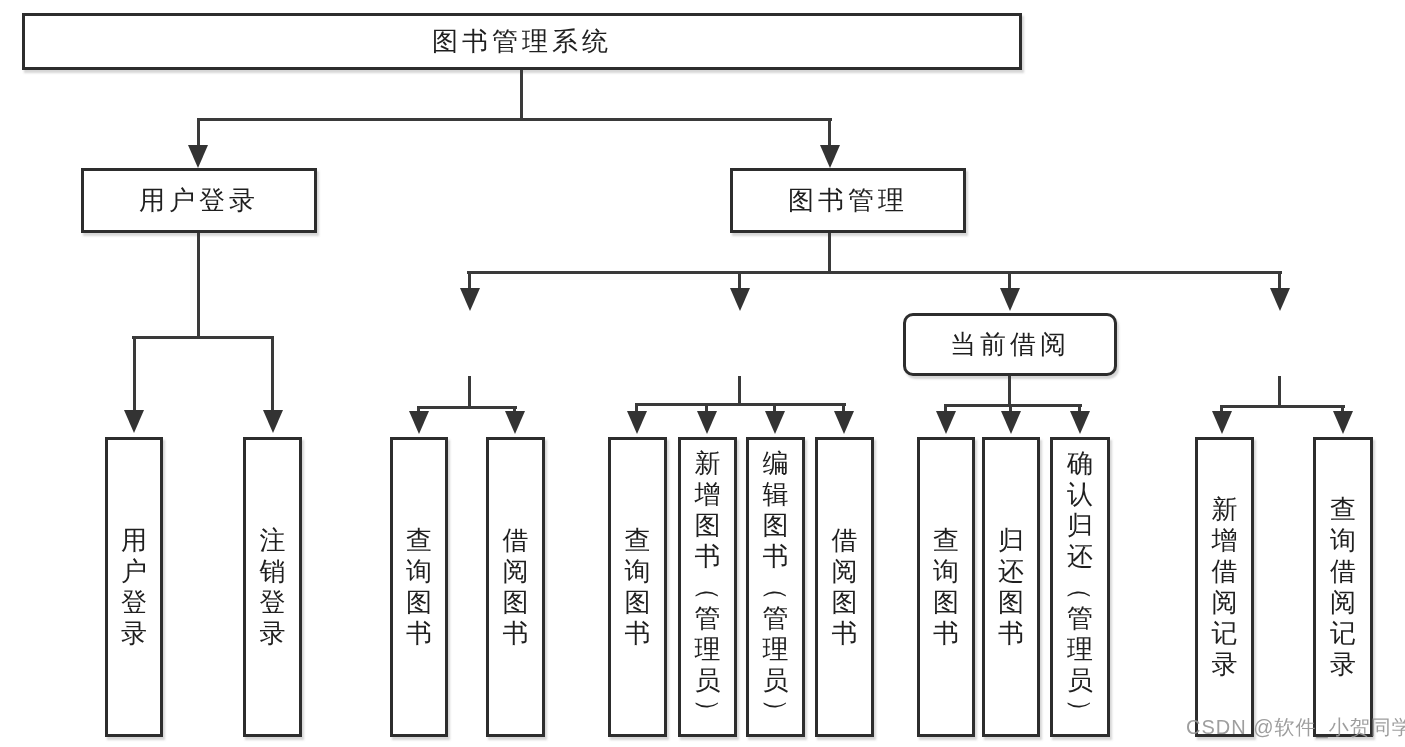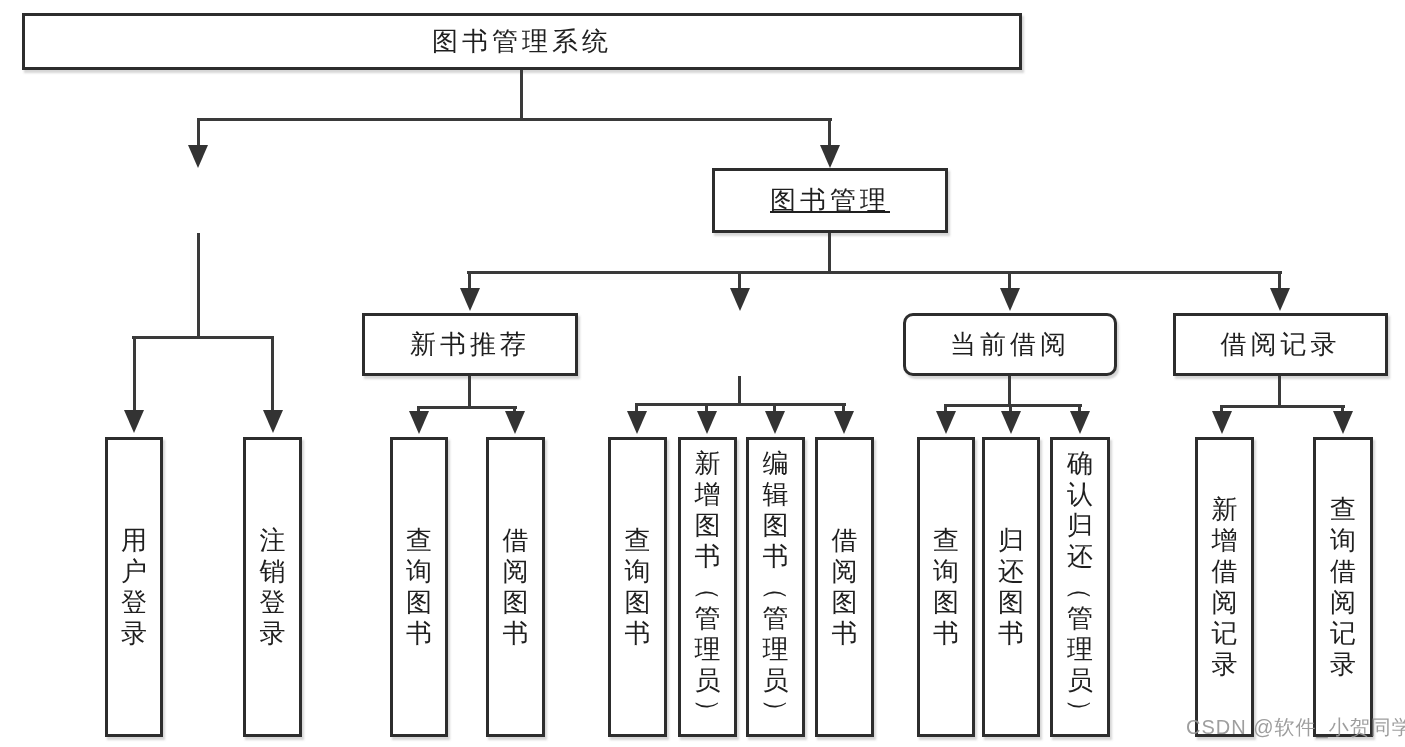--- a/index.html
+++ b/index.html
@@ -46,21 +46,24 @@
     <span class="h-label">图书管理系统</span>
   </div>
 
   <div class="vl" style="left:520px; top:70px; height:48px;"></div>
   <div class="hl" style="left:197px; top:118px; width:635px;"></div>
   <div class="vl" style="left:197px; top:118px; height:27px;"></div>
   <div class="arrow" style="left:188px; top:145px;"></div>
   <div class="vl" style="left:828px; top:118px; height:27px;"></div>
   <div class="arrow" style="left:820px; top:145px;"></div>
 
-  <div class="node" style="left:712px; top:168px; width:236px; height:65px;text-decoration:underline;">
+  <div class="node" style="left:81px; top:168px; width:236px; height:65px;">
+    <span class="h-label">用户登录</span>
+  </div>
+  <div class="node" style="left:730px; top:168px; width:236px; height:65px;">
     <span class="h-label">图书管理</span>
   </div>
 
   <div class="vl" style="left:197px; top:233px; height:103px;"></div>
   <div class="hl" style="left:132px; top:336px; width:142px;"></div>
   <div class="vl" style="left:133px; top:336px; height:76px;"></div>
   <div class="arrow" style="left:124px; top:410px;"></div>
   <div class="vl" style="left:271px; top:336px; height:76px;"></div>
   <div class="arrow" style="left:263px; top:410px;"></div>
 
@@ -68,28 +71,22 @@
   <div class="hl" style="left:467px; top:271px; width:815px;"></div>
   <div class="vl" style="left:468px; top:271px; height:17px;"></div>
   <div class="arrow" style="left:460px; top:288px;"></div>
   <div class="vl" style="left:738px; top:271px; height:17px;"></div>
   <div class="arrow" style="left:730px; top:288px;"></div>
   <div class="vl" style="left:1008px; top:271px; height:17px;"></div>
   <div class="arrow" style="left:1000px; top:288px;"></div>
   <div class="vl" style="left:1278px; top:271px; height:17px;"></div>
   <div class="arrow" style="left:1270px; top:288px;"></div>
 
-  <div class="node" style="left:362px; top:313px; width:216px; height:63px;">
-    <span class="h-label">新书推荐</span>
-  </div>
   <div class="node" style="left:903px; top:313px; width:214px; height:63px;border-radius:10px;">
     <span class="h-label">当前借阅</span>
-  </div>
-  <div class="node" style="left:1173px; top:313px; width:215px; height:63px;">
-    <span class="h-label">借阅记录</span>
   </div>
 
   <div class="vl" style="left:468px; top:376px; height:30px;"></div>
   <div class="hl" style="left:417px; top:406px; width:100px;"></div>
   <div class="vl" style="left:417px; top:406px; height:7px;"></div>
   <div class="arrow" style="left:409px; top:411px;"></div>
   <div class="vl" style="left:513px; top:406px; height:7px;"></div>
   <div class="arrow" style="left:505px; top:411px;"></div>
 
   <div class="vl" style="left:738px; top:376px; height:27px;"></div>

